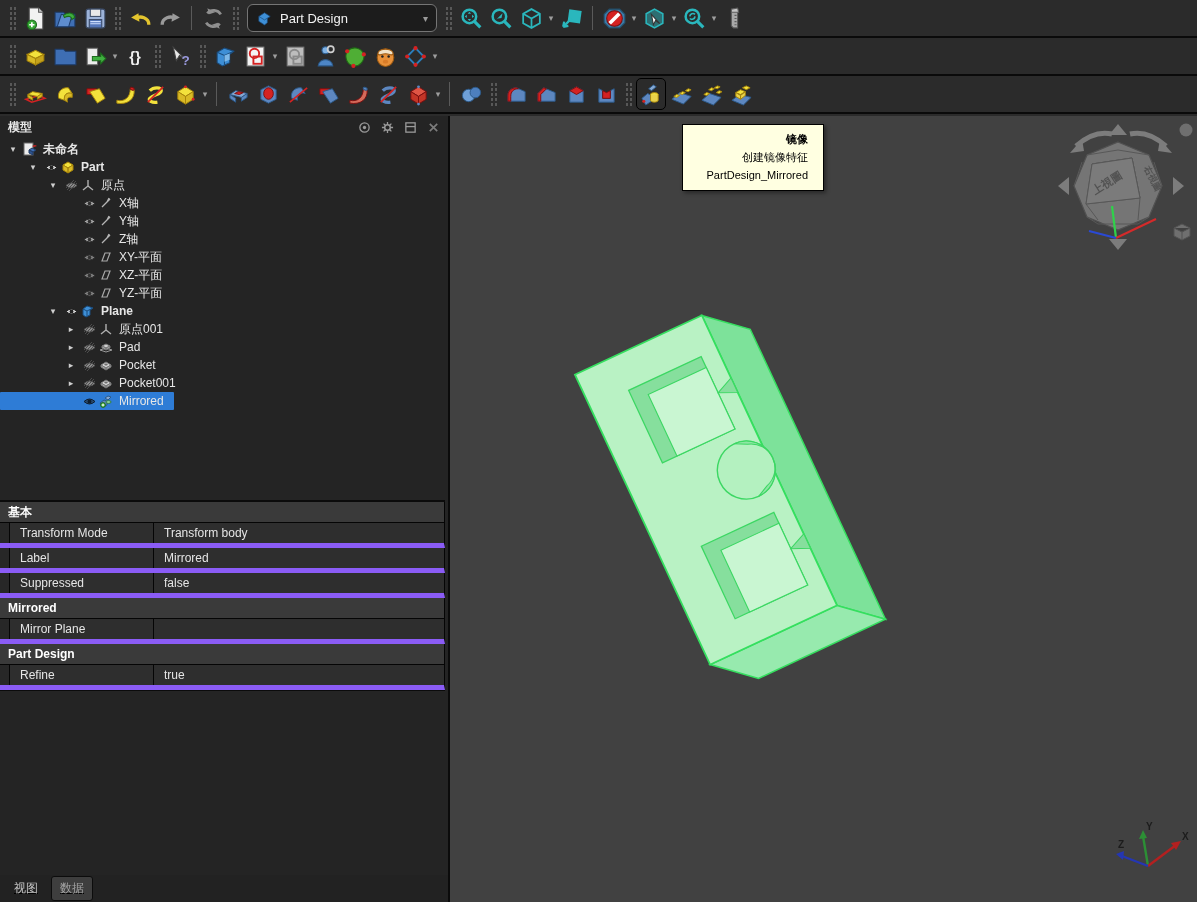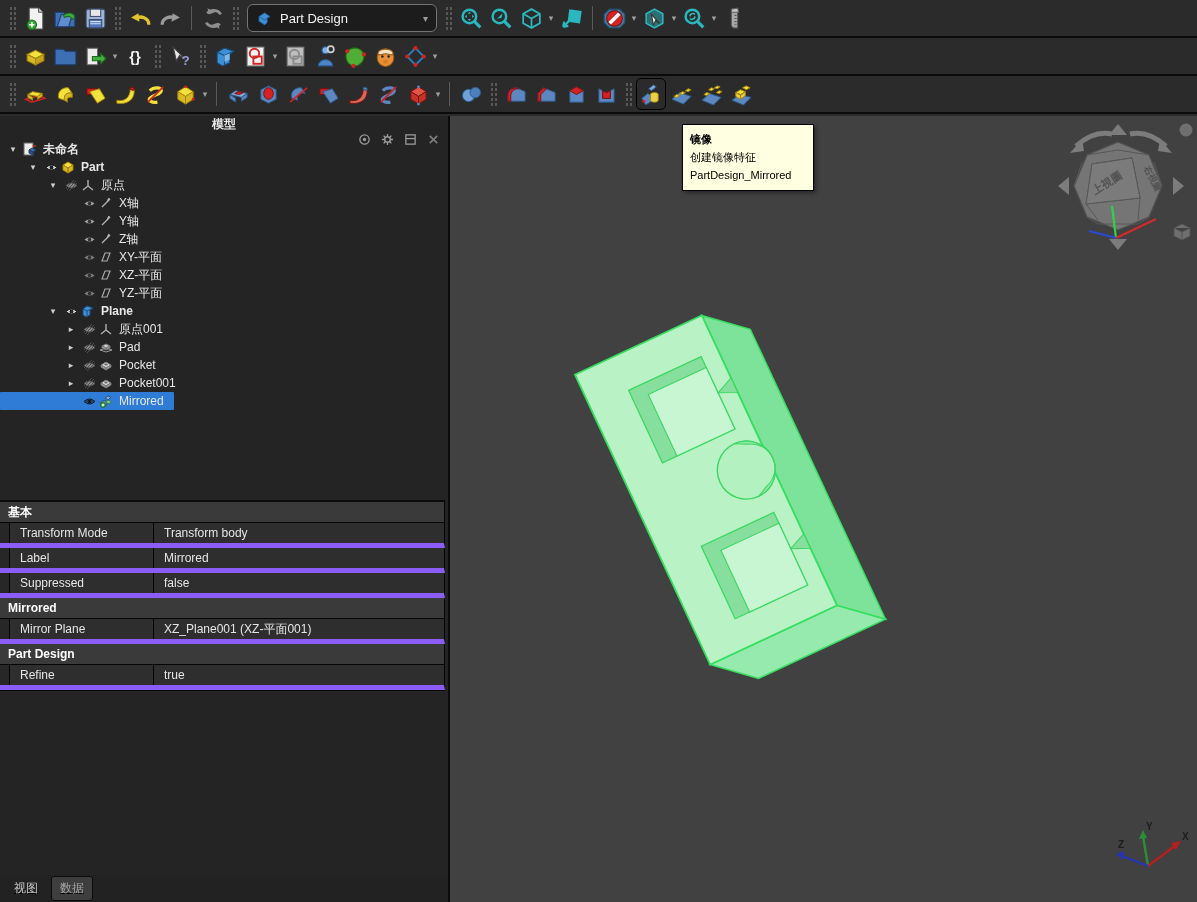--- a/index.html
+++ b/index.html
@@ -15,21 +15,21 @@
   .caret{color:#9d9d9d;font-size:9px;width:10px;text-align:center;flex:0 0 auto;}
   .sep{width:1px;height:24px;background:#5a5a5a;margin:0 6px;flex:0 0 auto;}
   .handle{width:7px;height:24px;margin:0 4px;flex:0 0 auto;
      background-image:radial-gradient(#585858 34%,transparent 36%);background-size:4px 5px;}
   .combo{height:26px;min-width:172px;background:#1c1c1c;border:1.5px solid #757575;border-radius:6px;
      display:flex;align-items:center;gap:7px;padding:0 8px;margin:0 4px;color:#f2f2f2;font-size:13px;}
   .combo .cbi{width:17px;height:17px;}
   .combo .cbar{margin-left:auto;color:#9a9a9a;font-size:10px;}
   
   .left-panel{position:absolute;left:0;top:116px;width:448px;bottom:0;background:#242424;border-right:2px solid #0b0b0b;}
-  .panel-head{height:22px;display:flex;align-items:center;padding:0 8px;color:#e8e8e8;font-size:12px;font-weight:bold;flex-direction:column;}
+  .panel-head{height:22px;display:flex;align-items:center;padding:0 8px;color:#e8e8e8;font-size:12px;font-weight:bold;}
   .ph-icons{margin-left:auto;display:flex;gap:10px;align-items:center;}
   .ph-icons svg{width:13px;height:13px;display:block;}
   .tree{position:absolute;top:24px;left:0;right:0;height:356px;overflow:hidden;}
   .trow{height:18px;display:flex;align-items:center;font-size:12px;color:#e6e6e6;width:fit-content;padding-right:10px;}
   .trow.b .tl{font-weight:bold;text-align:center;}
   .trow.sel{background:#2e7cd6;border-radius:1px;}
   .exp{width:18px;text-align:center;color:#cfcfcf;font-size:9px;flex:0 0 auto;}
   .ind{flex:0 0 auto;height:1px;}
   .eye{width:18px;display:flex;justify-content:center;flex:0 0 auto;}
   .eye svg{width:13px;height:13px;}
@@ -44,21 +44,21 @@
   .pkey{width:133px;display:flex;align-items:center;padding-left:10px;border-right:1px solid #050505;flex:0 0 auto;}
   .pval{flex:1;display:flex;align-items:center;padding-left:10px;}
   
   .panel-tabs{position:absolute;bottom:0;left:0;right:0;height:27px;background:#222;display:flex;align-items:center;padding-left:6px;gap:5px;text-decoration:underline;}
   .ptab{font-size:12px;color:#c3c3c3;padding:3px 8px;border-radius:3px;}
   .ptab.active{background:#3e3e3e;border:1px solid #0c0c0c;color:#a3a3a3;}
   
   .viewport{position:absolute;left:450px;top:116px;right:0;bottom:0;background:#414141;}
   .vp-svg{position:absolute;inset:0;width:100%;height:100%;}
   .tooltip{position:absolute;left:232px;top:8px;width:118px;background:#ffffe1;border:1px solid #000;
-     padding:5px 5px 6px 7px;color:#000;font-size:11px;line-height:1.65;box-shadow:2px 2px 4px rgba(0,0,0,.4);}
+     padding:5px 15px 6px 7px;color:#000;font-size:11px;line-height:1.65;box-shadow:2px 2px 4px rgba(0,0,0,.4);text-align:right;}
   .tooltip .tt-t{font-weight:bold;}
   .tooltip .tt-c{}
   .navcube{position:absolute;left:596px;top:4px;width:150px;height:140px;}
   .axiscross{position:absolute;left:660px;bottom:12px;width:80px;height:70px;}
 </style>
 </head>
 <body>
 
 <div class="app">
 
@@ -722,21 +722,20 @@
       </div>
       <div class="prow">
         <div class="pgut"></div>
         <div class="pkey">Suppressed</div>
         <div class="pval">false</div>
       </div>
       <div class="pgroup">Mirrored</div>
       <div class="prow">
         <div class="pgut"></div>
         <div class="pkey">Mirror Plane</div>
-        <div class="pval">XZ_Plane001 (XZ-平面001)</div>
       </div>
       <div class="pgroup">Part Design</div>
       <div class="prow">
         <div class="pgut"></div>
         <div class="pkey">Refine</div>
         <div class="pval">true</div>
       </div>
     </div>
 
     <div class="panel-tabs">

